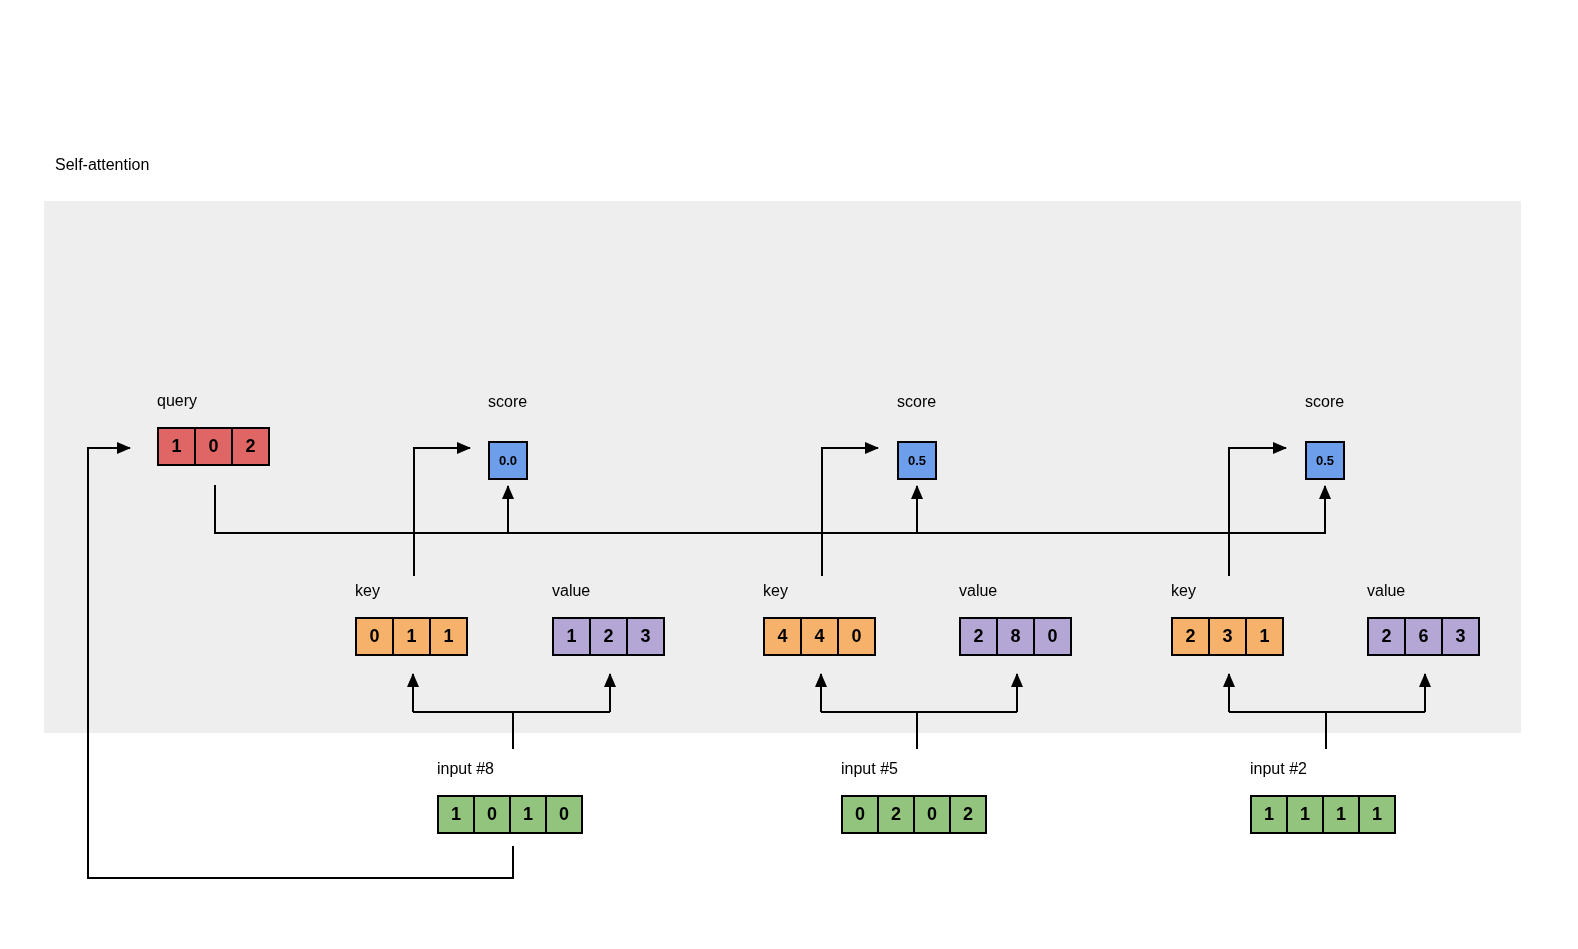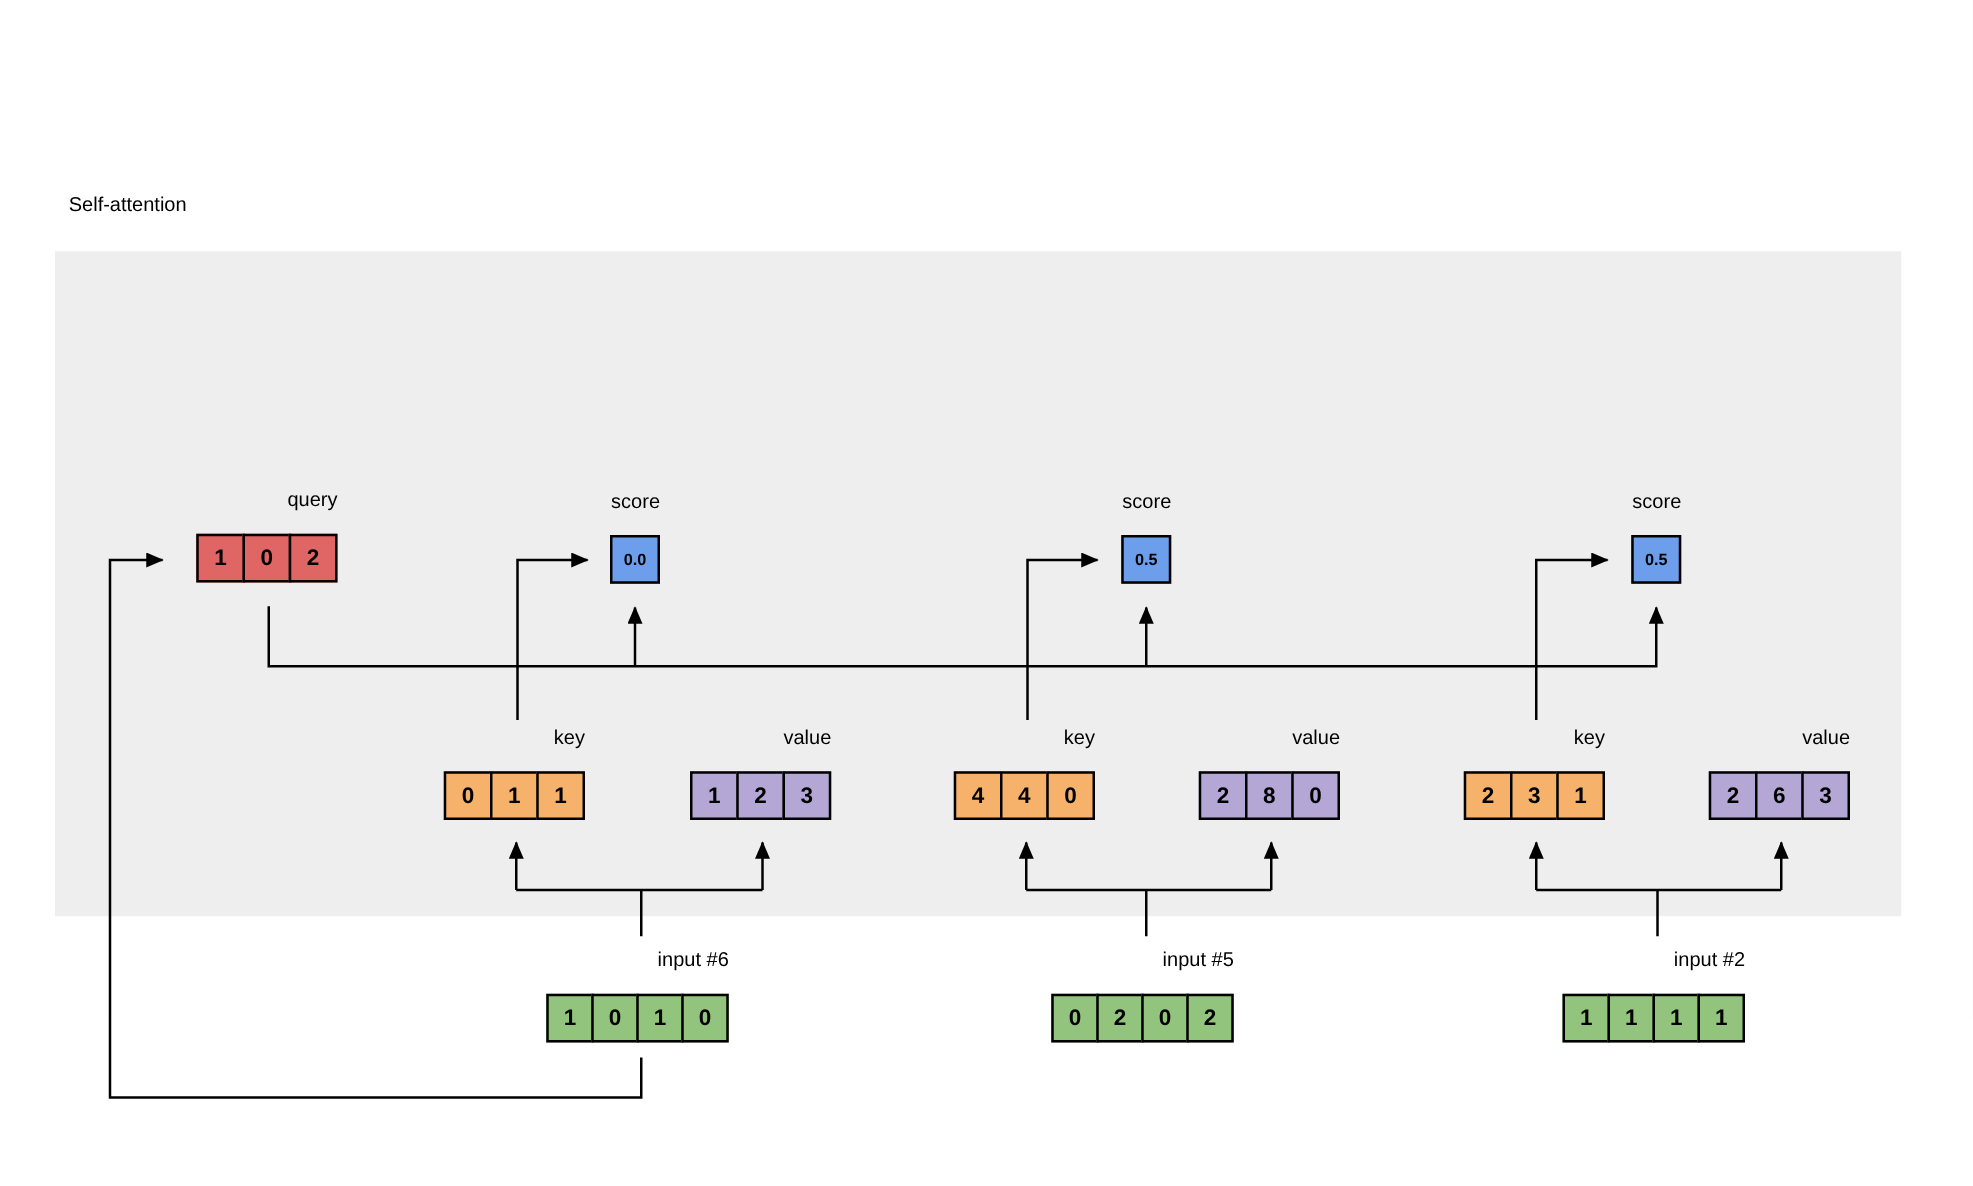--- a/index.html
+++ b/index.html
@@ -27,39 +27,39 @@
     stroke: var(--line, #000);
     stroke-width: 2;
     fill: none;
   }
   #wires .ah-fill { fill: var(--line, #000); }
 
   .vec { position: absolute; }
   .vlabel {
     height: 24px; line-height: 24px;
     margin-bottom: 14px;
-    text-align: right;
+    text-align: left;
     font-size: 16px; color: #000;
     white-space: nowrap;
   }
   .cells { display: flex; }
   .cell {
     box-sizing: border-box;
     height: 39px;
     border: 2px solid #000;
     display: flex; align-items: center; justify-content: center;
     font-weight: bold; font-size: 18px; color: #000;
   }
   .cell + .cell { margin-left: -2px; }
   .w39 .cell { width: 39px; }
   .w38 .cell { width: 38px; }
   .w40 .cell { width: 40px; font-size: 13px; }
 
   .c-red    .cell { background: var(--red,    #e06666); }
-  .c-blue   .cell { background: var(--blue,   #6d9eeb); }
+  .c-blue   .cell { background: var(--blue,   #6d9eeb); margin-top: 13px; }
   .c-orange .cell { background: var(--orange, #f6b26b); }
   .c-purple .cell { background: var(--purple, #b4a7d6); }
   .c-green  .cell { background: var(--green,  #93c47d); }
 </style>
 </head>
 <body>
 
 <div id="canvas">
 
   <div id="title">Self-attention</div>
@@ -169,21 +169,21 @@
   <div class="vec c-purple w39" style="left:1367px; top:579px">
     <div class="vlabel">value</div>
     <div class="cells">
       <div class="cell">2</div>
       <div class="cell">6</div>
       <div class="cell">3</div>
     </div>
   </div>
 
   <div class="vec c-green w38" style="left:437px; top:757px">
-    <div class="vlabel">input #6</div>
+    <div class="vlabel">input #8</div>
     <div class="cells">
       <div class="cell">1</div>
       <div class="cell">0</div>
       <div class="cell">1</div>
       <div class="cell">0</div>
     </div>
   </div>
   <div class="vec c-green w38" style="left:841px; top:757px">
     <div class="vlabel">input #5</div>
     <div class="cells">

